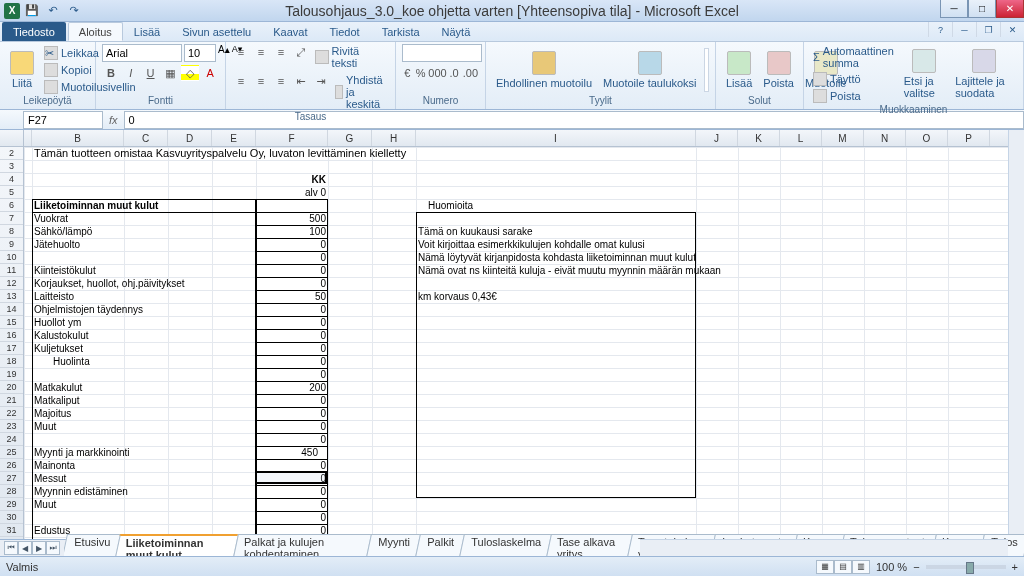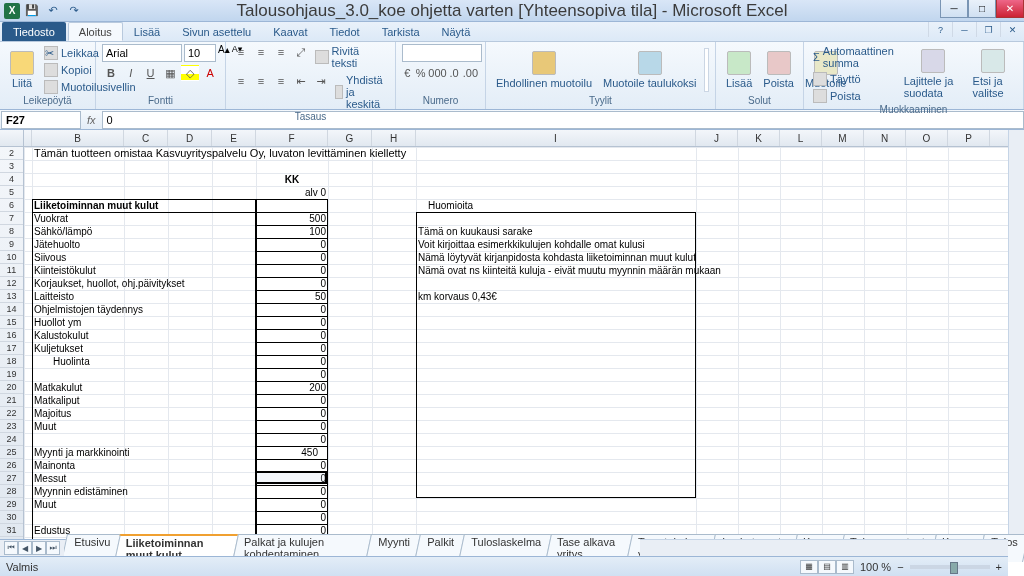--- a/index.html
+++ b/index.html
@@ -1,21 +1,21 @@
 <!DOCTYPE html>
 <html><head>
 <meta charset="utf-8">
 <style>
 *{margin:0;padding:0;box-sizing:border-box;font-family:"Segoe UI",Tahoma,sans-serif;font-size:11px;}
 body{width:1024px;height:576px;background:#fff;overflow:hidden;position:relative;}
 .titlebar{height:22px;background:linear-gradient(#d9e6f7,#c1d6ee);display:flex;align-items:center;position:relative;border-bottom:1px solid #9cb6d6;}
 .titlebar .qat{display:flex;align-items:center;gap:3px;padding-left:4px;}
 .qat .excel-ico{width:16px;height:16px;background:#217346;border-radius:2px;color:#fff;display:flex;align-items:center;justify-content:center;font-size:10px;font-weight:bold;}
 .qat .qbtn{width:18px;height:18px;display:flex;align-items:center;justify-content:center;color:#2a5a8a;}
-.titlebar .title{position:absolute;left:0;right:0;text-align:center;font-size:17px;color:#3b3b3b;}
+.titlebar .title{position:absolute;left:0;right:0;text-align:center;font-size:14px;color:#3b3b3b;}
 .winbtns{position:absolute;right:0;top:0;display:flex;}
 .winbtns div{width:28px;height:18px;border:1px solid #7a95b4;border-top:none;display:flex;align-items:center;justify-content:center;background:linear-gradient(#e9f1fa,#d0e0f2);font-size:10px;}
 .winbtns .close{background:linear-gradient(#e68,#c23);color:#fff;border-color:#a33;}
 .winbtns2{position:absolute;right:0;top:22px;display:flex;}
 .winbtns2 div{width:24px;height:15px;display:flex;align-items:center;justify-content:center;color:#2a5a8a;font-size:9px;border-left:1px solid #cfd9e6;}
 .menubar{height:20px;background:linear-gradient(#e9f1fa,#dce9f7);display:flex;align-items:stretch;border-bottom:1px solid #b8c9dd;padding-left:2px;}
 .menubar .tab{padding:0 10px;display:flex;align-items:center;color:#2a5a8a;border:1px solid transparent;}
 .menubar .tab.file{background:#2a5a8a;color:#fff;border-radius:2px 2px 0 0;margin-right:2px;}
 .menubar .tab.active{background:#f5f9fd;border:1px solid #b8c9dd;border-bottom:1px solid #f5f9fd;border-radius:2px 2px 0 0;color:#444;}
 .ribbon{height:68px;background:linear-gradient(#f5f9fd,#e3edf7);border-bottom:1px solid #9cb6d6;display:flex;}
@@ -24,21 +24,21 @@
 .rgroup .gcontent{flex:1;display:flex;align-items:center;gap:3px;}
 .bigbtn{display:flex;flex-direction:column;align-items:center;gap:2px;padding:2px 4px;color:#2a5a8a;}
 .bigbtn .ico{width:24px;height:24px;background:#ddd;border:1px solid #bbb;border-radius:2px;}
 .smbtn{padding:1px 3px;color:#2a5a8a;display:flex;align-items:center;gap:3px;font-size:10px;}
 .smbtn .sico{width:14px;height:14px;background:#ddd;border:1px solid #bbb;}
 .fontsel{width:80px;height:18px;border:1px solid #abc;background:#fff;padding:0 3px;font-size:11px;}
 .sizesel{width:32px;height:18px;border:1px solid #abc;background:#fff;padding:0 3px;font-size:11px;}
 .iconrow{display:flex;gap:2px;}
 .iconrow span{width:18px;height:16px;display:flex;align-items:center;justify-content:center;color:#555;border:1px solid transparent;}
 .namebox-row{height:20px;background:linear-gradient(#f5f9fd,#e3edf7);border-bottom:1px solid #9cb6d6;display:flex;align-items:center;}
-.namebox{width:80px;height:18px;border:1px solid #abc;background:#fff;margin-left:1px;padding:0 4px;display:flex;align-items:center;font-weight:bold;}
+.namebox{width:80px;height:18px;border:1px solid #abc;background:#fff;margin-left:23px;padding:0 4px;display:flex;align-items:center;}
 .fxlabel{margin:4px 6px;font-style:italic;color:#666;}
 .fxbar{flex:1;height:18px;border:1px solid #abc;background:#fff;padding:0 4px;display:flex;align-items:center;}
 .grid-area{position:absolute;top:130px;left:0;right:0;bottom:37px;overflow:hidden;background:#fff;}
 .colheads{display:flex;height:17px;background:linear-gradient(#f3f6fa,#e1e8f0);border-bottom:1px solid #b5c2d2;}
 .rowhead-spacer{width:24px;border-right:1px solid #b5c2d2;background:linear-gradient(#f3f6fa,#e1e8f0);}
 .ch{border-right:1px solid #d0d7e0;text-align:center;font-size:10px;color:#333;line-height:17px;}
 .gridbody{display:flex;height:calc(100% - 17px);}
 .rowheads{width:24px;background:linear-gradient(#f3f6fa,#e1e8f0);border-right:1px solid #b5c2d2;}
 .rh{height:13px;border-bottom:1px solid #d0d7e0;text-align:center;font-size:9px;color:#333;line-height:13px;}
 .cells{position:relative;flex:1;}
@@ -48,21 +48,21 @@
 .cell.r{text-align:right;}
 .cell.b{font-weight:bold;}
 .box{position:absolute;border:1.5px solid #000;}
 .activecell{position:absolute;border:2px solid #000;background:rgba(180,200,230,.15);}
 .sheettabs{position:absolute;left:0;right:0;bottom:20px;height:17px;background:#e9eef5;border-top:1px solid #9cb6d6;display:flex;align-items:center;font-size:10px;}
 .sheettabs .nav{display:flex;gap:0;margin:0 4px;}
 .sheettabs .nav span{width:14px;height:14px;border:1px solid #abc;background:#f5f9fd;display:flex;align-items:center;justify-content:center;font-size:8px;color:#456;}
 .sheettabs .stab{padding:1px 8px;background:#f5f9fd;border:1px solid #abc;border-bottom:none;margin-right:-1px;color:#333;transform:skewX(-12deg);}
 .sheettabs .stab span{display:inline-block;transform:skewX(12deg);}
 .sheettabs .stab.active{background:#fff;font-weight:bold;border-top:2px solid #f0a030;}
-.statusbar{position:absolute;left:0;right:16px;bottom:0;height:20px;background:linear-gradient(#e3edf7,#d0e0f2);border-top:1px solid #9cb6d6;display:flex;align-items:center;justify-content:space-between;padding:0 6px;font-size:10px;color:#333;}
+.statusbar{position:absolute;left:0;right:0;bottom:0;height:20px;background:linear-gradient(#e3edf7,#d0e0f2);border-top:1px solid #9cb6d6;display:flex;align-items:center;justify-content:space-between;padding:0 6px;font-size:10px;color:#333;}
 .statusbar .right{display:flex;align-items:center;gap:6px;}
 .viewbtns{display:flex;}
 .viewbtns span{width:18px;height:14px;border:1px solid #abc;background:#f5f9fd;display:flex;align-items:center;justify-content:center;font-size:8px;}
 .zslider{width:80px;height:4px;background:#cbd6e4;position:relative;}
 .zslider::after{content:"";position:absolute;left:50%;top:-3px;width:6px;height:10px;background:#8aa;border:1px solid #678;}
 .col-B{width:92px}.col-C{width:44px}.col-D{width:44px}.col-E{width:44px}.col-F{width:72px}.col-G{width:44px}.col-H{width:44px}.col-I{width:280px}.col-narrow{width:42px}
 .col-A{width:8px}
 .scrollbar-v{position:absolute;right:0;top:130px;bottom:37px;width:16px;background:#e9eef5;border-left:1px solid #c5d4e6;}
 .scrollbar-h{position:absolute;right:16px;bottom:20px;left:640px;height:17px;background:#e9eef5;border-top:1px solid #c5d4e6;}
 </style>
@@ -238,26 +238,26 @@
         <div class="smbtn">
             <span class="sico"></span>
             <span>Täyttö</span>
           </div>
         <div class="smbtn">
             <span class="sico"></span>
             <span>Poista</span>
           </div>
       </div>
       <div class="bigbtn">
+          <div class="ico" style="background:#d8e8e8"></div>
+          <span>Etsi ja valitse</span>
+        </div>
+      <div class="bigbtn">
           <div class="ico" style="background:#d8d8e8"></div>
           <span>Lajittele ja suodata</span>
-        </div>
-      <div class="bigbtn">
-          <div class="ico" style="background:#d8e8e8"></div>
-          <span>Etsi ja valitse</span>
         </div>
     </div>
     <div class="glabel">Muokkaaminen</div>
   </div>
 </div>
 
 <div class="namebox-row">
   <div class="namebox">
       <span>F27</span>
     </div>
@@ -363,31 +363,30 @@
         <div class="gl-h" style="top: 286px;"></div>
         <div class="gl-h" style="top: 299px;"></div>
         <div class="gl-h" style="top: 312px;"></div>
         <div class="gl-h" style="top: 325px;"></div>
         <div class="gl-h" style="top: 338px;"></div>
         <div class="gl-h" style="top: 351px;"></div>
         <div class="gl-h" style="top: 364px;"></div>
         <div class="gl-h" style="top: 377px;"></div>
         <div class="gl-h" style="top: 390px;"></div>
         <div class="cell" style="left: 8px; top: 0px; width: 400px; height: 13px;"><span>Tämän tuotteen omistaa </span><span class="red">Kasvuyrityspalvelu Oy</span><span>, luvaton levittäminen kielletty</span></div>
-        <div class="cell b r" style="left: 232px; top: 26px; width: 72px; height: 13px; text-align: center;">KK</div>
+        <div class="cell b r" style="left: 232px; top: 26px; width: 72px; height: 13px; ">KK</div>
         <div class="cell r" style="left: 232px; top: 39px; width: 72px; height: 13px; text-align: right;">alv 0</div>
         <div class="cell b" style="left: 8px; top: 52px; width: 190px; height: 13px;">Liiketoiminnan muut kulut</div>
         <div class="cell" style="left: 392px; top: 52px; width: 280px; height: 13px; padding-left: 12px;">Huomioita</div>
         <div class="cell" style="left: 8px; top: 65px; width: 190px; height: 13px;">Vuokrat</div>
         <div class="cell r" style="left: 232px; top: 65px; width: 72px; height: 13px;">500</div>
         <div class="cell" style="left: 8px; top: 78px; width: 190px; height: 13px;">Sähkö/lämpö</div>
         <div class="cell r" style="left: 232px; top: 78px; width: 72px; height: 13px;">100</div>
         <div class="cell" style="left: 8px; top: 91px; width: 190px; height: 13px;">Jätehuolto</div>
         <div class="cell r" style="left: 232px; top: 91px; width: 72px; height: 13px;">0</div>
-        <div class="cell" style="left: 8px; top: 104px; width: 190px; height: 13px;">Siivous</div>
         <div class="cell r" style="left: 232px; top: 104px; width: 72px; height: 13px;">0</div>
         <div class="cell" style="left: 8px; top: 117px; width: 190px; height: 13px;">Kiinteistökulut</div>
         <div class="cell r" style="left: 232px; top: 117px; width: 72px; height: 13px;">0</div>
         <div class="cell" style="left: 8px; top: 130px; width: 190px; height: 13px;">Korjaukset, huollot, ohj.päivitykset</div>
         <div class="cell r" style="left: 232px; top: 130px; width: 72px; height: 13px;">0</div>
         <div class="cell" style="left: 8px; top: 143px; width: 190px; height: 13px;">Laitteisto</div>
         <div class="cell r" style="left: 232px; top: 143px; width: 72px; height: 13px;">50</div>
         <div class="cell" style="left: 8px; top: 156px; width: 190px; height: 13px;">Ohjelmistojen täydennys</div>
         <div class="cell r" style="left: 232px; top: 156px; width: 72px; height: 13px;">0</div>
         <div class="cell" style="left: 8px; top: 169px; width: 190px; height: 13px;">Huollot ym</div>

